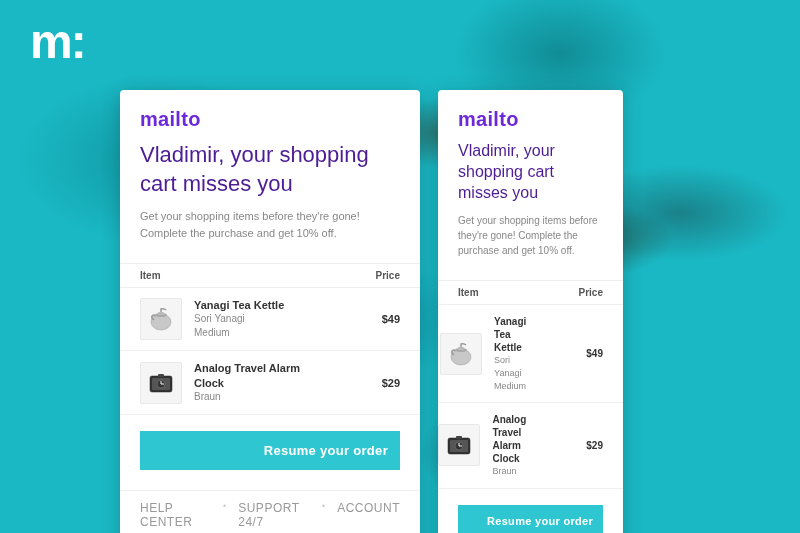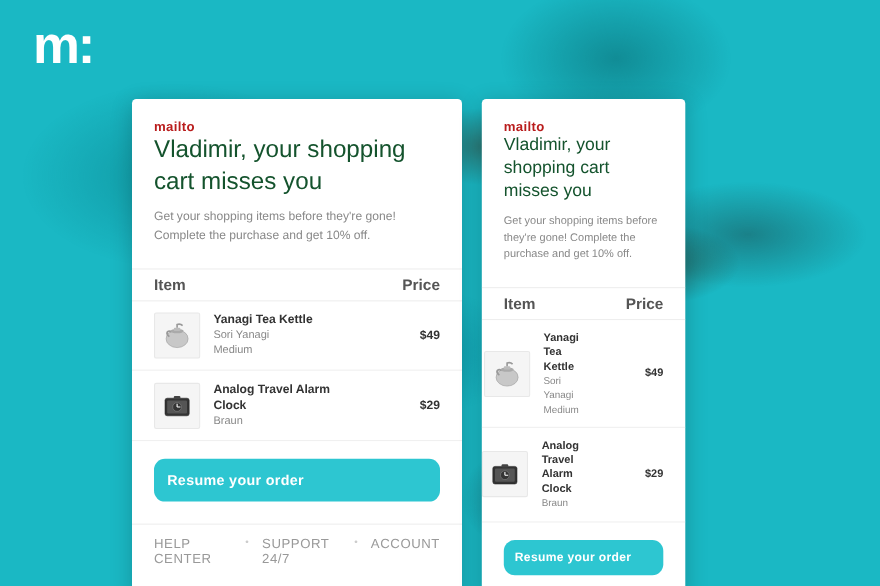--- a/index.html
+++ b/index.html
@@ -89,28 +89,29 @@
       width: 185px;
       flex-shrink: 0;
     }
 
     .card-header {
       padding: 18px 20px 10px;
       border-bottom: none;
     }
 
     .brand-name {
-      color: #b91c1c;
-      font-size: 12px;
+      color: #6d28d9;
+      font-size: 20px;
       font-weight: 700;
+      margin-bottom: 10px;
       letter-spacing: 0.3px;
     }
 
     .card-title {
-      color: #14532d;
+      color: #4c1d95;
       font-size: 22px;
       font-weight: 400;
       line-height: 1.3;
       margin-bottom: 10px;
     }
 
     .card-small .card-title {
       font-size: 16px;
     }
 
@@ -127,21 +128,21 @@
 
     .table-header {
       display: flex;
       justify-content: space-between;
       padding: 6px 20px;
       border-top: 1px solid #eee;
       border-bottom: 1px solid #eee;
     }
 
     .table-header span {
-      font-size: 14px;
+      font-size: 10px;
       color: #555;
       font-weight: 600;
     }
 
     .item-row {
       display: flex;
       align-items: center;
       padding: 10px 20px;
       border-bottom: 1px solid #f0f0f0;
       gap: 12px;
@@ -212,25 +213,25 @@
     .card-footer {
       padding: 16px 20px 20px;
     }
 
     .resume-btn {
       display: block;
       width: 100%;
       background: #2dc6d1;
       color: white;
       border: none;
-      border-radius: 10px;
+      border-radius: 0;
       padding: 12px;
       font-size: 13px;
       font-weight: 600;
-      text-align: left;
+      text-align: right;
       cursor: pointer;
       letter-spacing: 0.3px;
     }
 
     .card-small .resume-btn {
       font-size: 11px;
       padding: 10px;
     }
 
     

